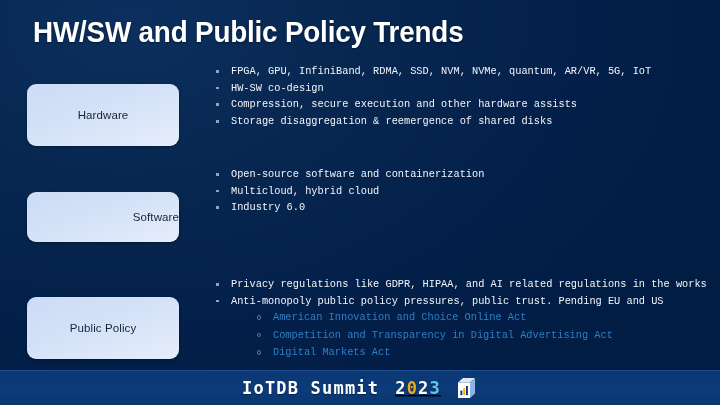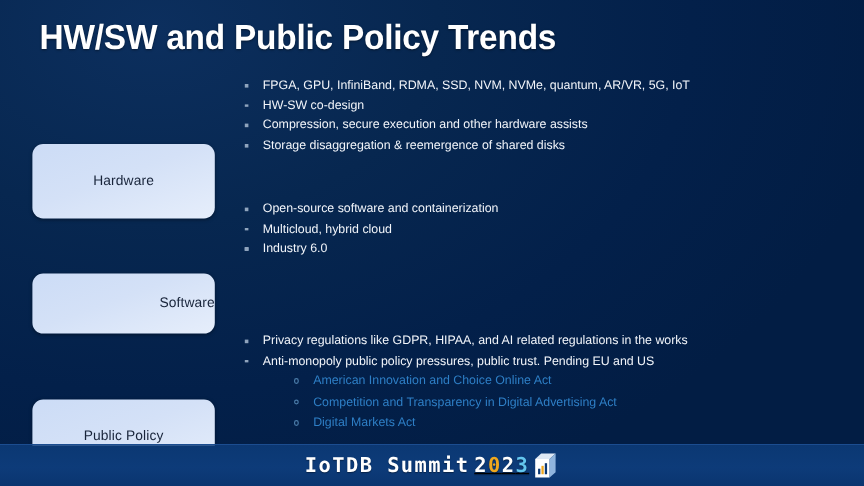--- a/index.html
+++ b/index.html
@@ -43,36 +43,36 @@
   .label-box {
     position: absolute;
     left: 27px;
     width: 152px;
     border-radius: 9px;
     background: linear-gradient(160deg, #ccdcf6 0%, #d4e1f7 45%, #e6eefb 100%);
     box-shadow: 0 1px 3px rgba(0,0,0,0.35);
     display: flex;
     align-items: center;
     justify-content: center;
-    margin-top: 36px;
   }
   .label-box .label-text {
     font-size: 11.5px;
     color: #18243a;
     letter-spacing: 0.1px;
   }
   #box-hardware      { top: 84px;  height: 62px; }
   #box-software      { top: 192px; height: 50px; justify-content: flex-end; }
   #box-public-policy { top: 297px; height: 62px; }
 
   
   .bullet-group {
     position: absolute;
-    left: 200px;
+    left: 212px;
     width: 500px;
+    font-family: Liberation Mono, monospace;
   }
   #group-hardware      { top: 64px;  }
   #group-software      { top: 167px; }
   #group-public-policy { top: 277px; }
 
   ul.bullets {
     list-style: none;
     margin: 0;
     padding: 0;
   }
@@ -140,21 +140,21 @@
     height: 34px;
     background: linear-gradient(180deg, #0b3873 0%, #0d3b79 55%, #0a3570 100%);
     border-top: 1px solid #1b4d90;
     display: flex;
     align-items: center;
     justify-content: center;
   }
   #footer-logo {
     display: flex;
     align-items: center;
-    gap: 4px;
+    gap: 16px;
     transform: translateY(0px);
   }
   .logo-text {
     font-family: "DejaVu Sans Mono", monospace;
     font-size: 17px;
     font-weight: bold;
     letter-spacing: 1.2px;
     color: #ffffff;
     text-shadow: 0 1px 1px rgba(0,0,0,0.4);
   }

